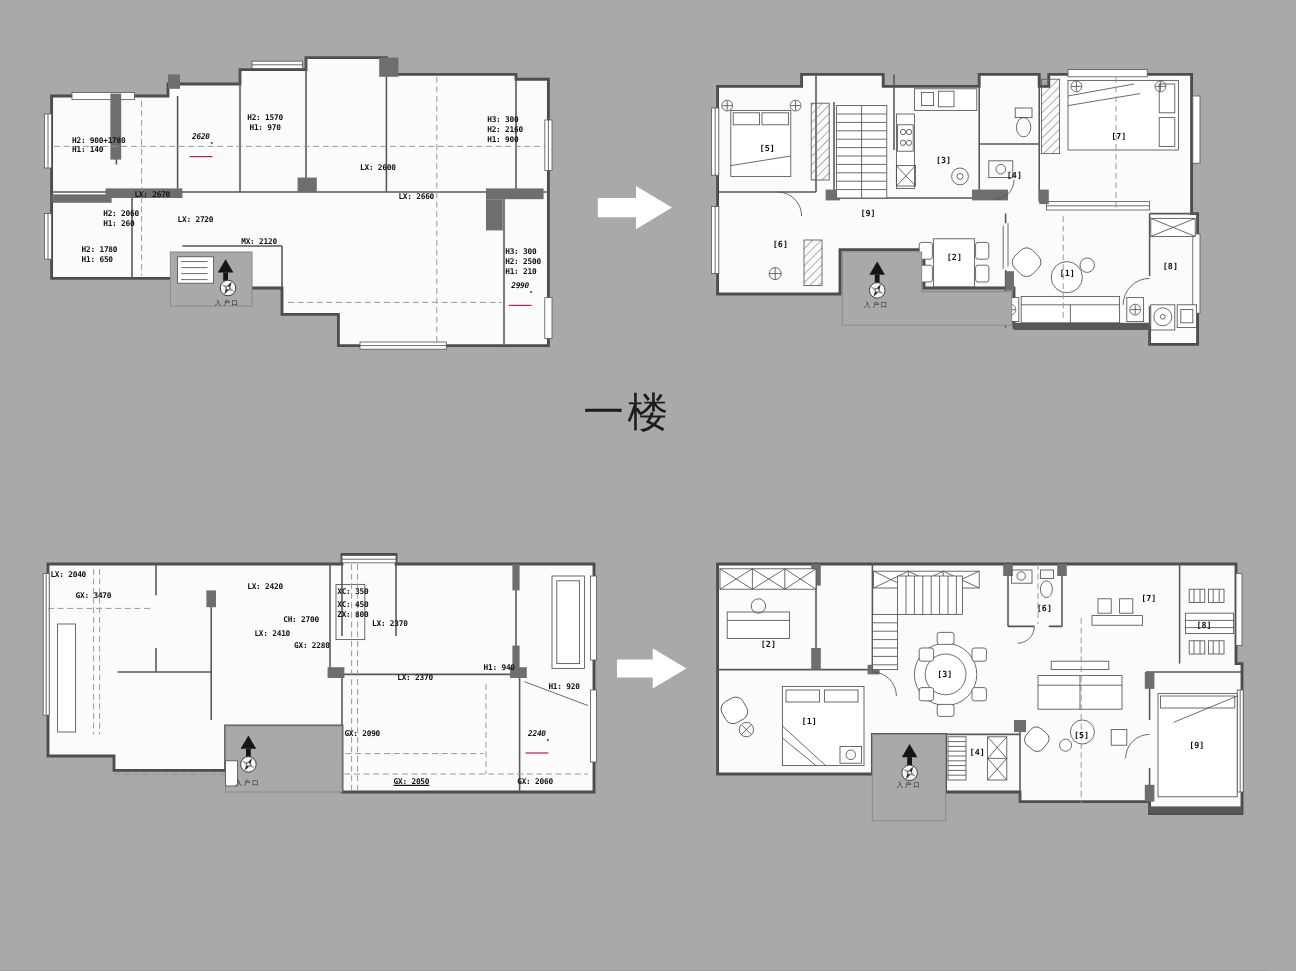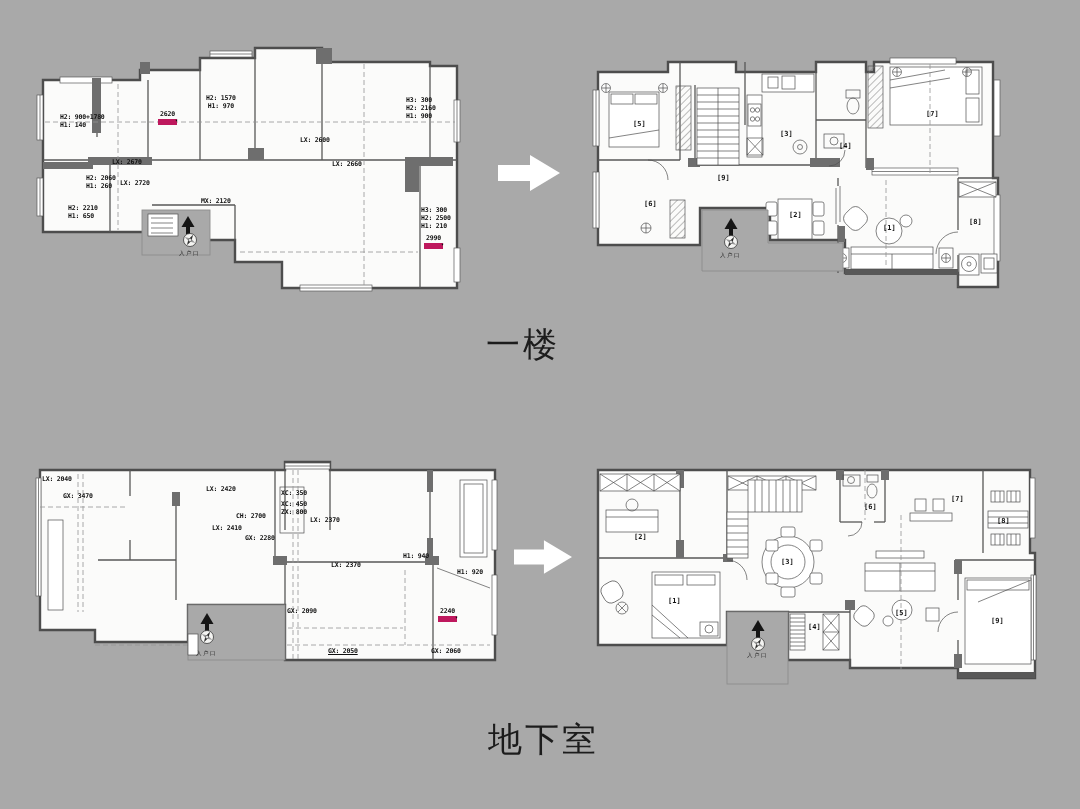--- a/index.html
+++ b/index.html
@@ -16,21 +16,21 @@
   .win{fill:#ffffff;stroke:#5a5a5a;stroke-width:0.7;}
   .dsh{stroke:#949494;stroke-width:0.8;fill:none;stroke-dasharray:5 3;}
   .recess{fill:#a9a9a9;stroke:#8d8d8d;stroke-width:0.9;}
   .dk{fill:#585858;stroke:none;}
   
   #labels{position:absolute;left:0;top:0;width:1080px;height:809px;pointer-events:none;}
   .lbl{position:absolute;font:700 6.5px/1.25 "DejaVu Sans Mono",monospace;color:#101010;
        white-space:pre-line;letter-spacing:-0.2px;}
   .lbl.room{font-size:7px;letter-spacing:0;}
   .lbl.tiny{font-size:5.5px;font-weight:400;color:#222;letter-spacing:1.5px;}
-  .lbl.u{border-bottom:6px solid #be185d;padding:0 2px 1px 2px;}
+  .lbl.u{border-bottom:1px solid #be185d;padding:0 2px 12px 2px;font-style:italic;}
   .lbl.u::after{content:"▾";position:absolute;right:-1px;top:7px;font-size:5px;color:#101010;}
   .caption{position:absolute;font:400 34px/1 "DejaVu Sans","Liberation Sans",sans-serif;
            color:#1c1c1c;letter-spacing:3px;}
 </style>
 </head>
 <body>
 
 <div class="page">
 
   <svg class="plan" style="left:33px;top:42px" width="432" height="252" viewBox="33 42 432 252">
@@ -537,39 +537,38 @@
   </svg>
 
   <svg class="arrow" style="left:498px;top:155px" width="62" height="36" viewBox="0 0 62 36">
     <polygon points="0,10 32,10 32,0 62,18 32,36 32,26 0,26" fill="#ffffff"></polygon>
   </svg>
   <svg class="arrow" style="left:514px;top:538px" width="58" height="38" viewBox="0 0 62 36">
     <polygon points="0,10 32,10 32,0 62,18 32,36 32,26 0,26" fill="#ffffff"></polygon>
   </svg>
 
   <div class="caption" style="left:486px;top:327px">一楼</div>
-  <div class="caption" style="left:488px;top:722px">地下室</div>
 
   <div id="labels">
       <span class="lbl dim" style="left: 60px; top: 113px;">H2: 900+1780
 H1: 140</span>
       <span class="lbl dim" style="left: 86px; top: 138px; margin-top: 36px;">H2: 2060
 H1: 260</span>
       <span class="lbl dim u" style="left: 158px; top: 110px;">2620</span>
       <span class="lbl dim" style="left: 206px; top: 94px; text-align: center;">H2: 1570
 H1: 970</span>
       <span class="lbl dim" style="left: 300px; top: 136px;">LX: 2600</span>
       <span class="lbl dim" style="left: 332px; top: 160px;">LX: 2660</span>
       <span class="lbl dim" style="left: 406px; top: 96px;">H3: 300
 H2: 2160
 H1: 900</span>
       <span class="lbl dim" style="left: 112px; top: 158px;">LX: 2670</span>
-      <span class="lbl dim" style="left: 120px; top: 179px;">LX: 2720</span>
+      <span class="lbl dim" style="left: 148px; top: 179px;">LX: 2720</span>
       <span class="lbl dim" style="left: 173px; top: 197px; margin-left: 28px;">MX: 2120</span>
-      <span class="lbl dim" style="left: 68px; top: 204px;">H2: 2210
+      <span class="lbl dim" style="left: 68px; top: 204px;">H2: 1780
 H1: 650</span>
       <span class="lbl dim" style="left: 421px; top: 206px;">H3: 300
 H2: 2500
 H1: 210</span>
       <span class="lbl dim u" style="left: 424px; top: 234px;">2990</span>
       <span class="lbl tiny" style="left: 179px; top: 250px;">入户口</span>
       <span class="lbl room" style="left: 633px; top: 120px;">[5]</span>
       <span class="lbl room" style="left: 644px; top: 200px;">[6]</span>
       <span class="lbl room" style="left: 717px; top: 174px;">[9]</span>
       <span class="lbl room" style="left: 780px; top: 130px;">[3]</span>

